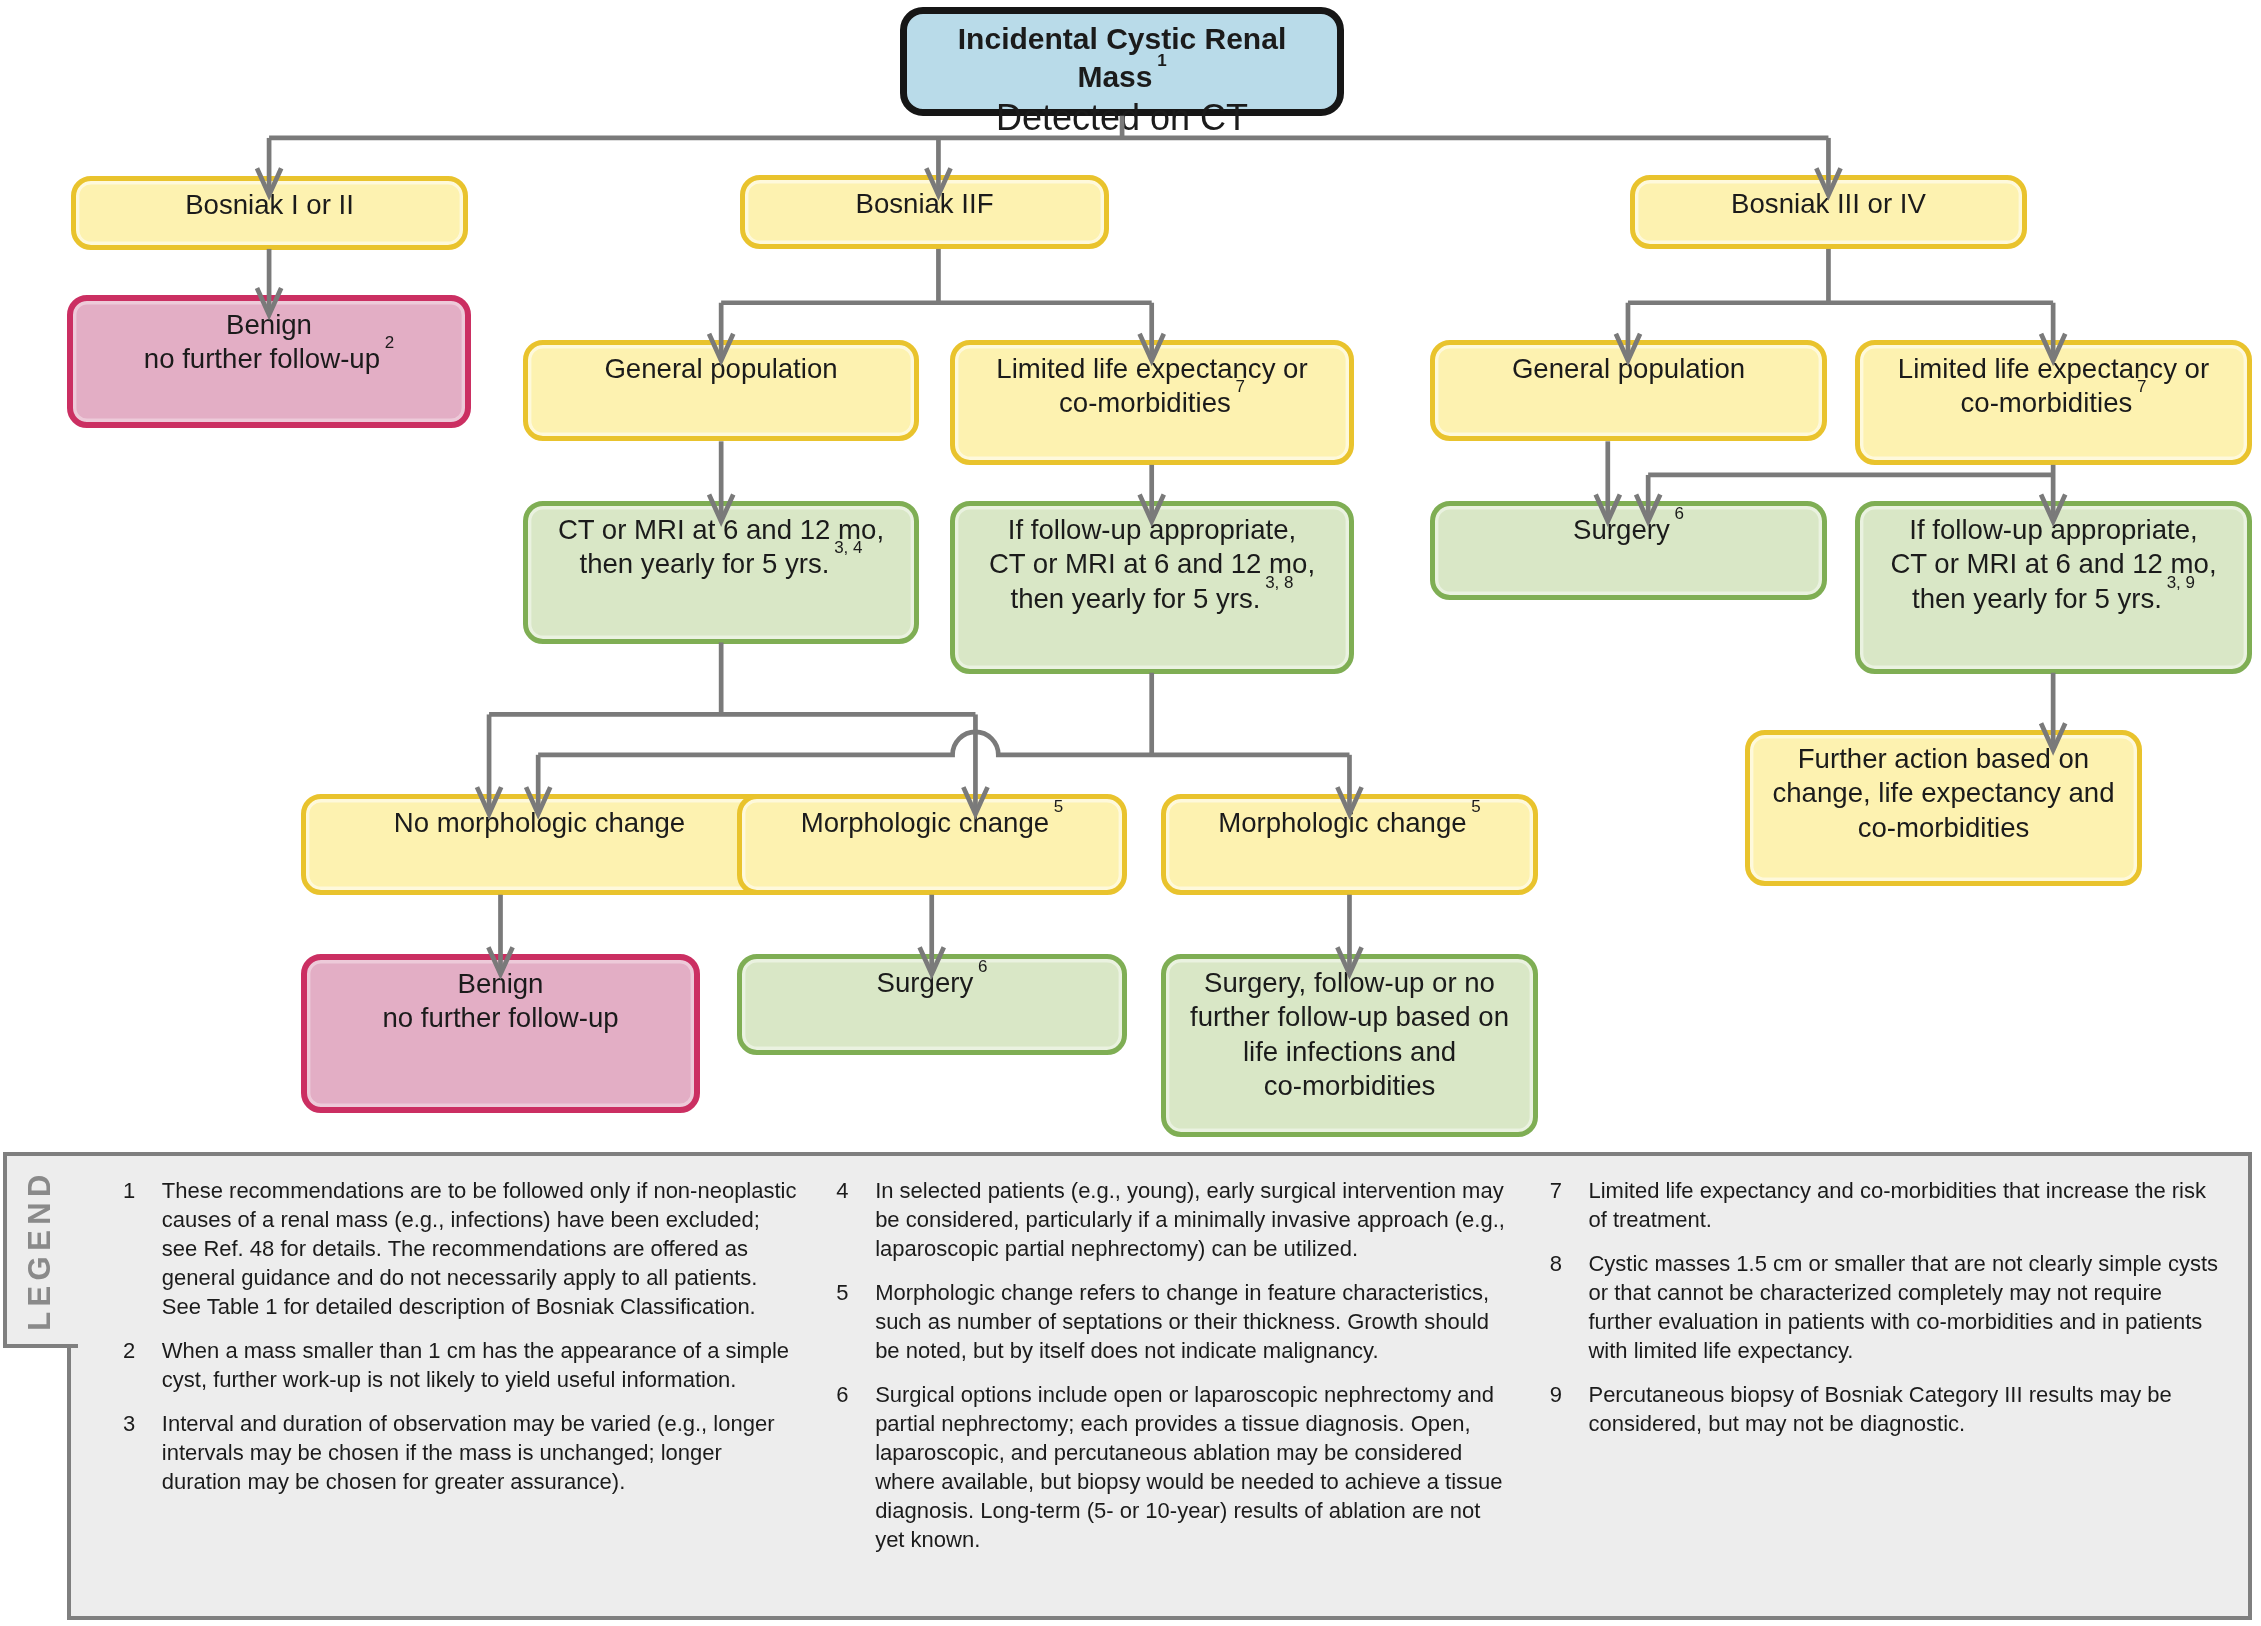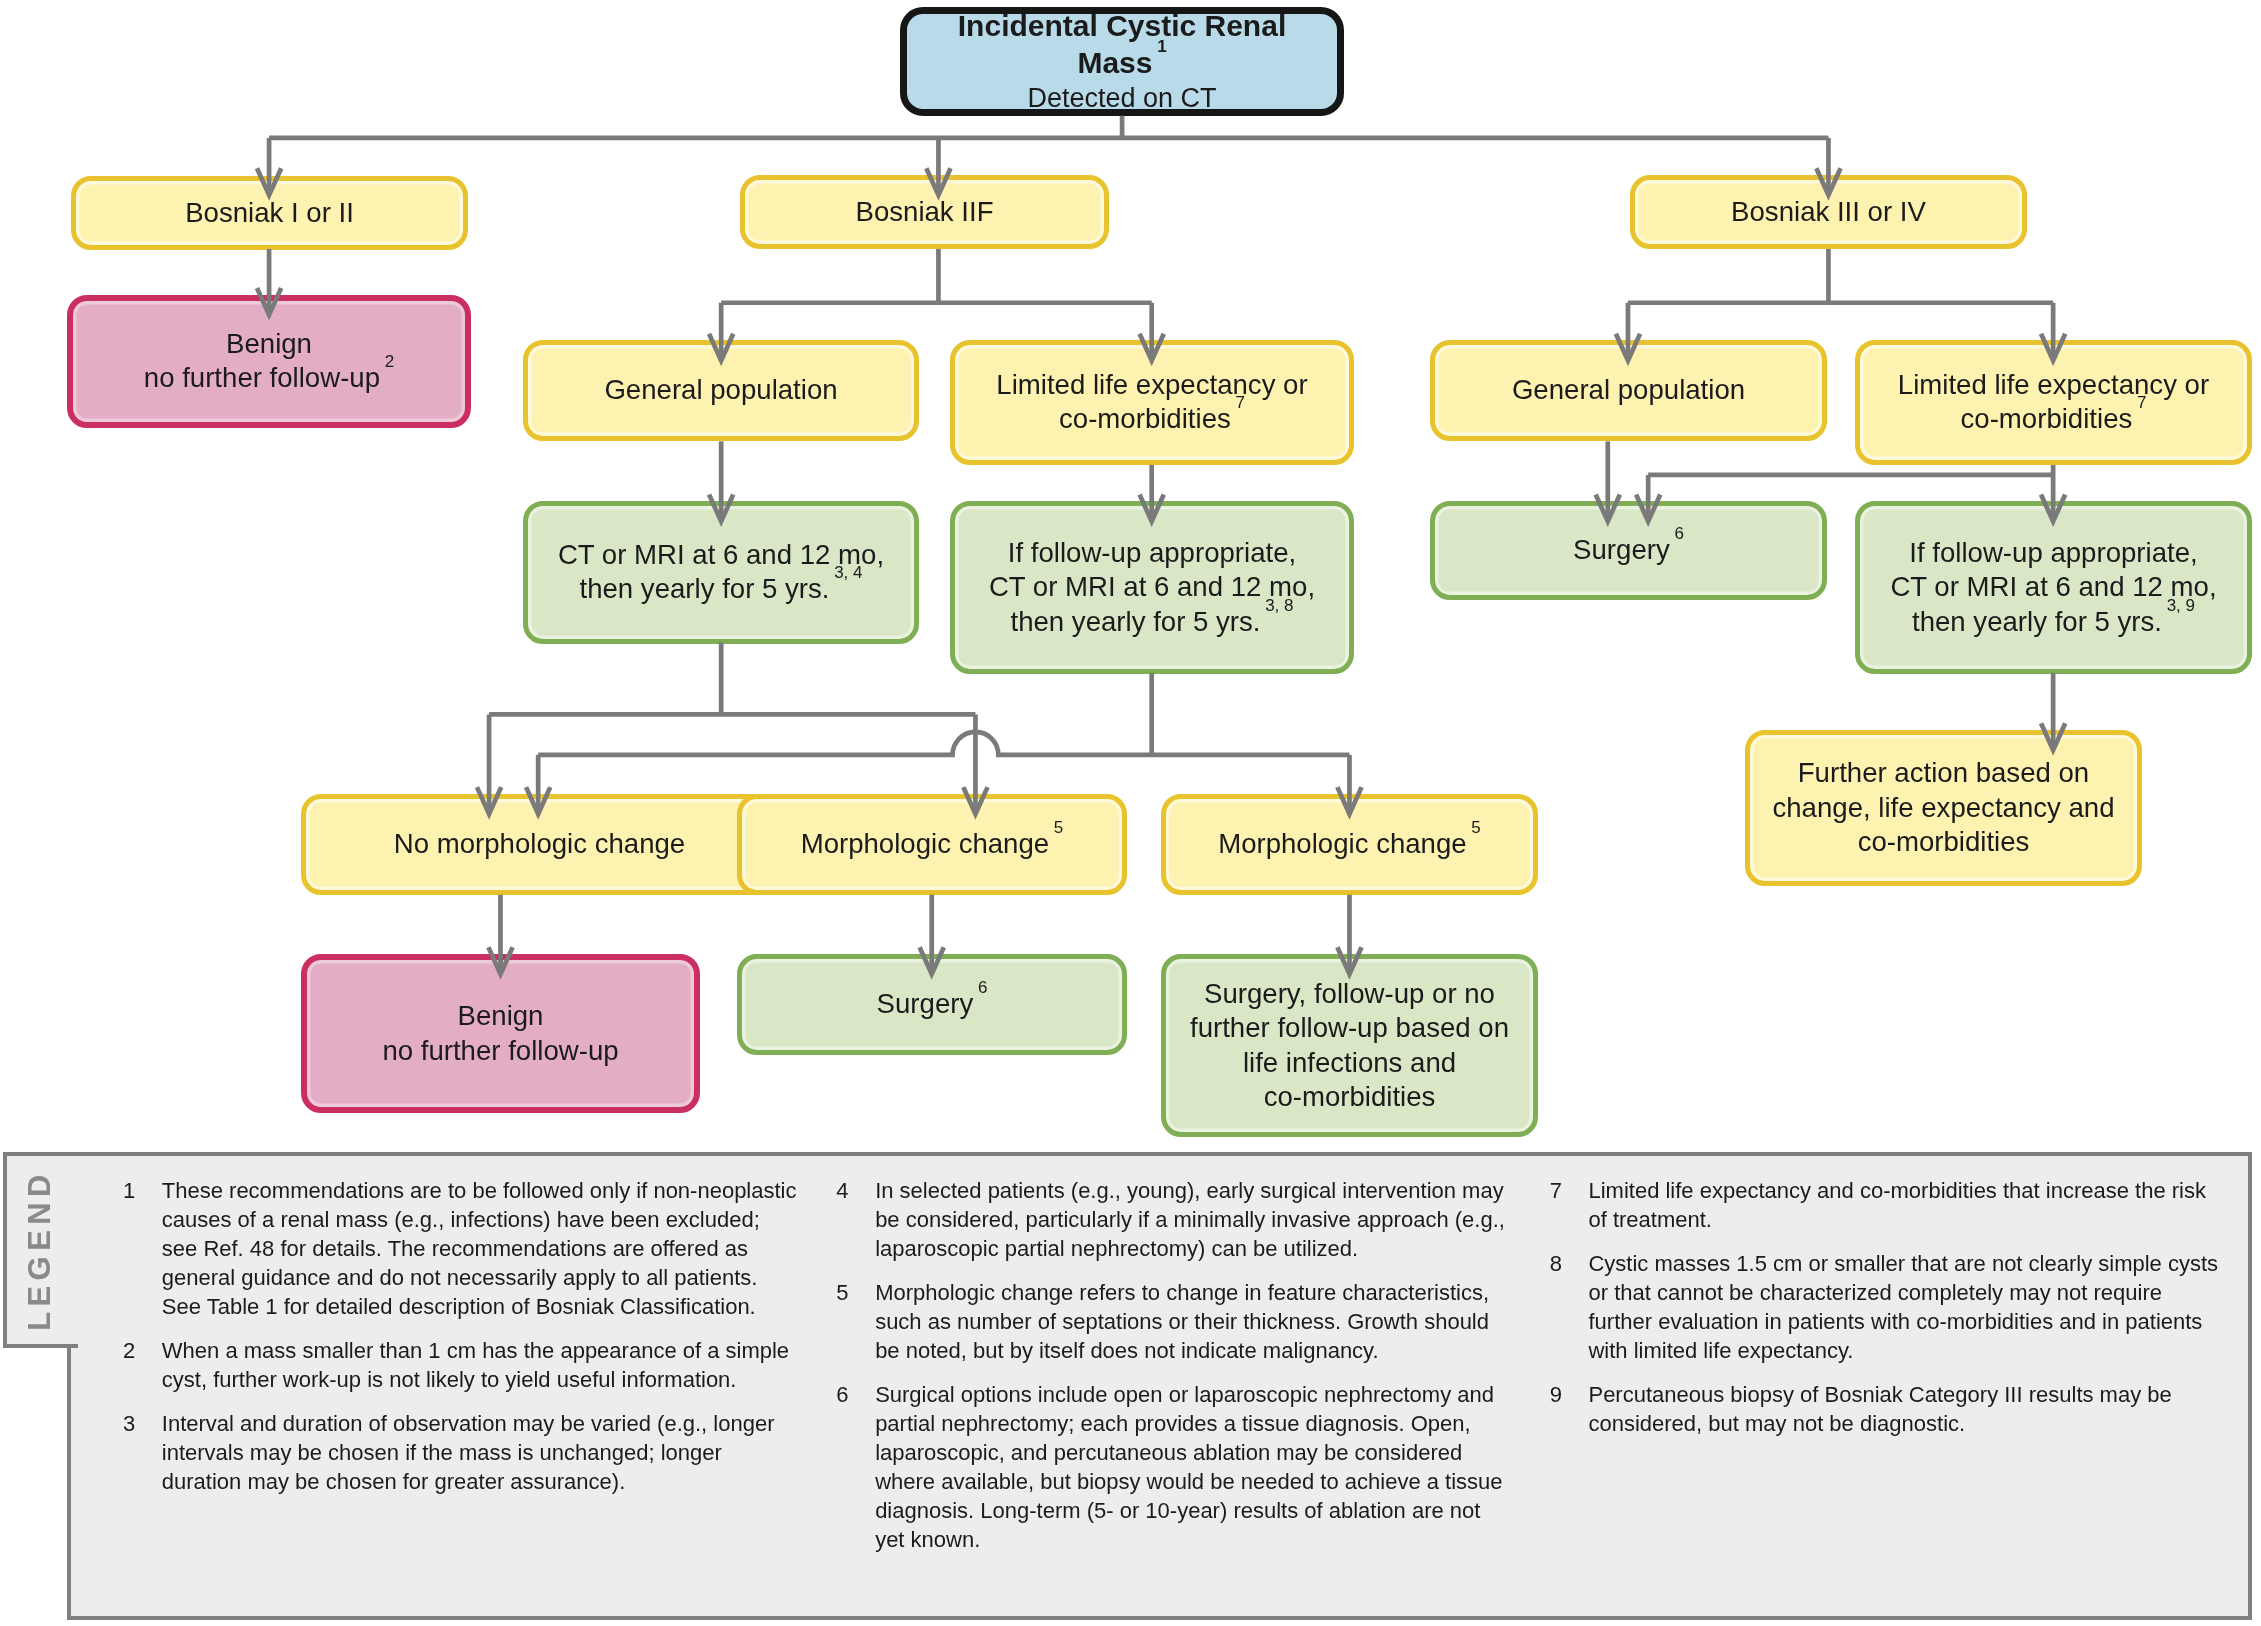--- a/index.html
+++ b/index.html
@@ -14,36 +14,35 @@
   }
   svg.wires{position:absolute;left:0;top:0;z-index:5;pointer-events:none;}
   svg.wires .ln{stroke:var(--c-line);stroke-width:7;fill:none;stroke-linecap:butt;stroke-linejoin:miter;}
   .node{
     position:absolute;
     z-index:1;
     box-sizing:border-box;
     display:flex;
     flex-direction:column;
     align-items:center;
-    justify-content:center;
     text-align:center;
     border-radius:20px;
     font-size:27.6px;
     line-height:1.25;
     padding:6.7px 16px;
   }
   .node .pre{white-space:pre-line;}
   .node sup{font-size:17px;position:relative;top:-10px;margin-left:4.7px;}
   .node sup:empty{display:none;}
   .yellow{background:var(--c-yellowFill);border:5.4px solid var(--c-yellowBorder);box-shadow:inset 0 0 0 3.4px rgba(255,255,255,.55);}
   .green{background:var(--c-greenFill);border:5.4px solid var(--c-greenBorder);box-shadow:inset 0 0 0 3.4px rgba(255,255,255,.45);}
   .pink{background:var(--c-pinkFill);border:6px solid var(--c-pinkBorder);box-shadow:inset 0 0 0 3.4px rgba(255,255,255,.35);}
   .blue{background:var(--c-blueFill);border:7.4px solid var(--c-blueBorder);border-radius:23px;}
   .blue .t1{font-weight:bold;font-size:30px;}
-  .blue .t2{font-size:27px;}
+  .blue .t2{font-size:36px;}
   .legend-box{
     position:absolute;z-index:2;box-sizing:border-box;
     left:67px;top:1152px;width:2185px;height:468px;
     background:var(--c-legendBg);
     border:4.7px solid var(--c-legendBorder);
     display:grid;
     grid-template-columns:1fr 1fr 1fr;
     column-gap:38px;
     padding:20px 23px 12px 52px;
   }

